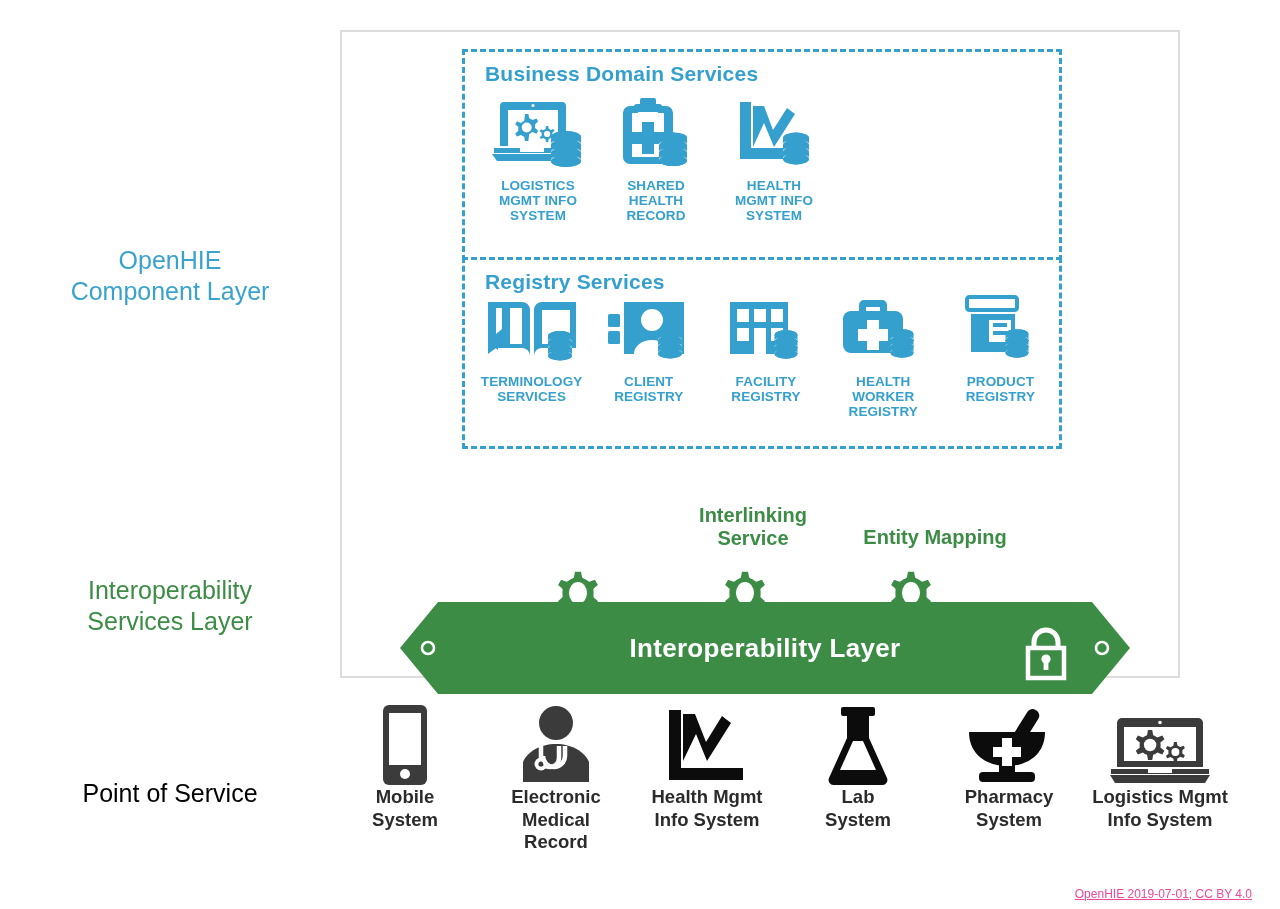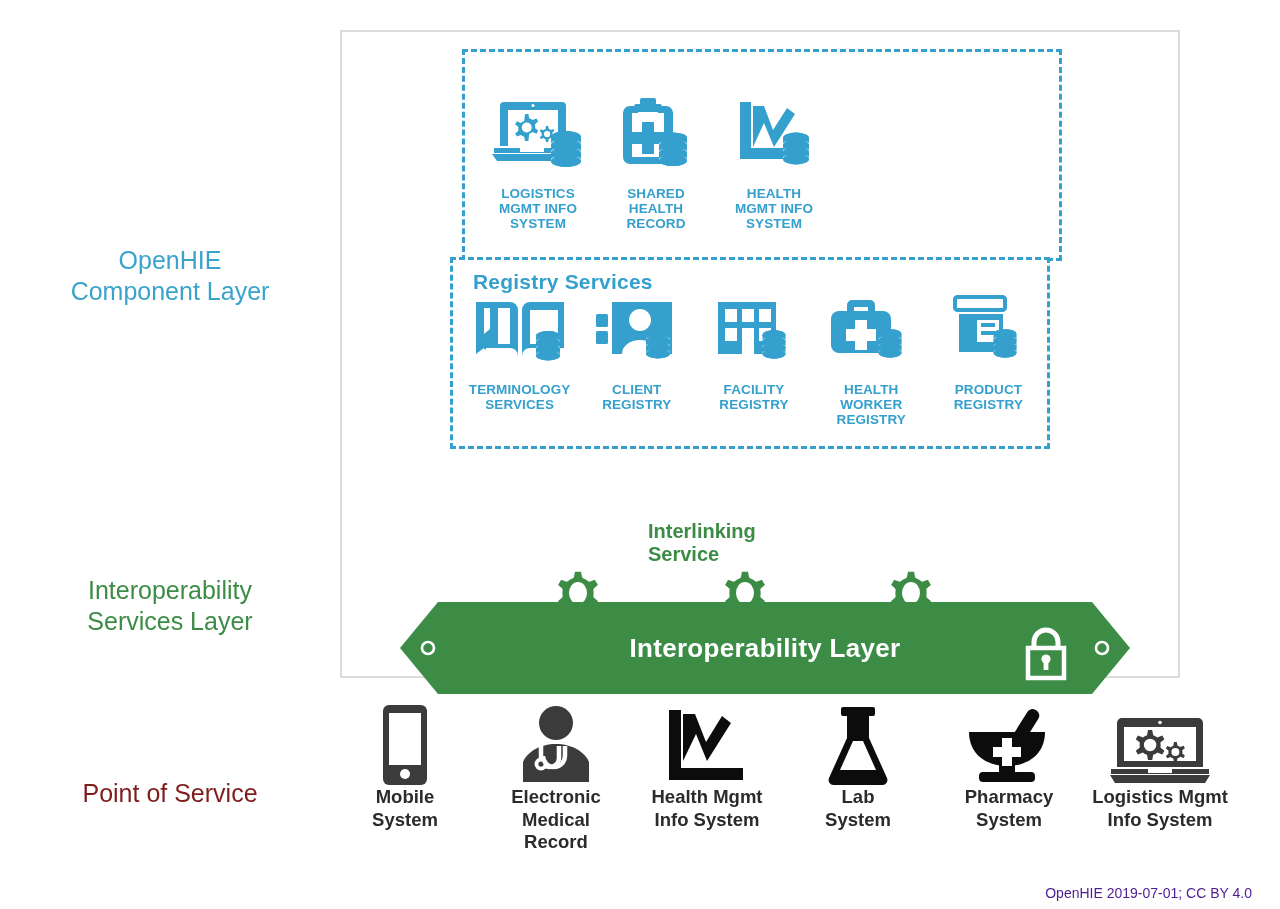--- a/index.html
+++ b/index.html
@@ -23,40 +23,40 @@
   #rail-component {
     left: 20px; top: 245px; width: 300px;
     font-size: 25px; color: #3aa3cc;
   }
   #rail-interop {
     left: 20px; top: 575px; width: 300px;
     font-size: 25px; color: #3c8c46;
   }
   #rail-pos {
     left: 20px; top: 778px; width: 300px;
-    font-size: 25px; color: #7f1d1d;
+    font-size: 25px; color: #000000;
   }
 
   
   #component-container {
     position: absolute;
     left: 340px; top: 30px;
     width: 840px; height: 648px;
     border: 2px solid #dcdcdc;
     background: #ffffff;
   }
 
   
   .dashed-group {
     position: absolute;
     border: 3px dashed #35a0cd;
     background: #ffffff;
   }
   #bds-group { left: 120px; top: 17px; width: 600px; height: 212px; }
-  #reg-group { left: 108px; top: 225px; width: 600px; height: 192px; }
+  #reg-group { left: 120px; top: 225px; width: 600px; height: 192px; }
 
   .group-title {
     position: absolute;
     left: 20px; top: 10px;
     font-size: 21px;
     font-weight: 700;
     color: #35a0cd;
     letter-spacing: 0.2px;
   }
 
@@ -78,45 +78,44 @@
   }
   #reg-row .icon-cell { width: 118px; }
 
   .icon-art {
     height: 74px;
     display: flex;
     align-items: flex-end;
     justify-content: center;
   }
   .icon-caption {
-    margin-top: 16px;
+    margin-top: 8px;
     font-size: 13.5px;
     font-weight: 700;
     line-height: 1.12;
     text-align: center;
     color: #35a0cd;
     letter-spacing: 0.1px;
     white-space: pre-line;
   }
 
   
   #interop-zone {
     position: absolute;
     left: 58px; top: 440px;
     width: 730px; height: 190px;
   }
   .gear-label {
     position: absolute;
     font-size: 20px;
     font-weight: 700;
     color: #3c8c46;
-    text-align: left;
+    text-align: center;
     line-height: 1.15;
     white-space: pre-line;
-    margin-top: 16px;
   }
   #lbl-auth { left: 60px; top: 54px; width: 220px; }
   #lbl-interlink { left: 248px; top: 32px; width: 210px; }
   #lbl-entity { left: 420px; top: 54px; width: 230px; }
 
   .gear-art {
     position: absolute;
     width: 62px; height: 62px;
   }
   #gear-auth { left: 147px; top: 96px; }
@@ -169,38 +168,40 @@
     line-height: 1.22;
     text-align: center;
     color: #2b2b2b;
     white-space: pre-line;
   }
 
   
   #footer-credit {
     position: absolute;
     right: 28px; bottom: 8px;
-    font-size: 14px;
-    color: #4c1d95;
+    font-size: 12px;
+    color: #ec4899;
+    text-decoration: underline;
   }
 </style>
 </head>
 <body>
 
 <div class="rail-label" id="rail-component" style="white-space:pre-line;">OpenHIE
 Component Layer</div>
 
 <div class="rail-label" id="rail-interop" style="white-space:pre-line;">Interoperability
 Services Layer</div>
 
 <div class="rail-label" id="rail-pos" style="white-space:pre-line;">Point of Service</div>
 
 <div id="component-container">
 
   <div class="dashed-group" id="bds-group">
+    <div class="group-title">Business Domain Services</div>
 
     <div class="icon-row" id="bds-row">
 
       <div class="icon-cell">
         <div class="icon-art">
           <svg width="92" height="72" viewBox="0 0 92 72">
             <g fill="#35a0cd">
               <path d="M8 4 h62 a4 4 0 0 1 4 4 v40 h-8 V12 H16 v36 H8 V8 a4 4 0 0 1 4-4 z"></path>
               <rect x="8" y="10" width="4" height="38"></rect>
               <path d="M2 50 h76 v5 H2 z"></path>
@@ -452,20 +453,21 @@
 REGISTRY</div>
       </div>
 
     </div>
   </div>
 
   <div id="interop-zone">
 
     <div class="gear-label" id="lbl-interlink" style="white-space:pre-line;">Interlinking
 Service</div>
+    <div class="gear-label" id="lbl-entity" style="white-space:pre-line;">Entity Mapping</div>
 
     <div class="gear-art" id="gear-auth">
       <svg width="62" height="62" viewBox="0 0 62 62">
         <path fill="#3c8c46" stroke="#ffffff" stroke-width="3.6" stroke-linejoin="round" d="M26.5 2 h9 l1.3 6.6 a23 23 0 0 1 5.6 3.3 l6.3-2.4 4.5 7.8 -5 4.4 a23 23 0 0 1 0 6.6 l5 4.4 -4.5 7.8 -6.3-2.4 a23 23 0 0 1 -5.6 3.3 L35.5 48 h-9 l-1.3-6.6 a23 23 0 0 1 -5.6-3.3 l-6.3 2.4 -4.5-7.8 5-4.4 a23 23 0 0 1 0-6.6 l-5-4.4 4.5-7.8 6.3 2.4 a23 23 0 0 1 5.6-3.3 z"></path>
         <ellipse cx="31" cy="25" rx="9" ry="11" fill="#ffffff"></ellipse>
       </svg>
     </div>
     <div class="gear-art" id="gear-interlink">
       <svg width="62" height="62" viewBox="0 0 62 62">
         <path fill="#3c8c46" stroke="#ffffff" stroke-width="3.6" stroke-linejoin="round" d="M26.5 2 h9 l1.3 6.6 a23 23 0 0 1 5.6 3.3 l6.3-2.4 4.5 7.8 -5 4.4 a23 23 0 0 1 0 6.6 l5 4.4 -4.5 7.8 -6.3-2.4 a23 23 0 0 1 -5.6 3.3 L35.5 48 h-9 l-1.3-6.6 a23 23 0 0 1 -5.6-3.3 l-6.3 2.4 -4.5-7.8 5-4.4 a23 23 0 0 1 0-6.6 l-5-4.4 4.5-7.8 6.3 2.4 a23 23 0 0 1 5.6-3.3 z"></path>

